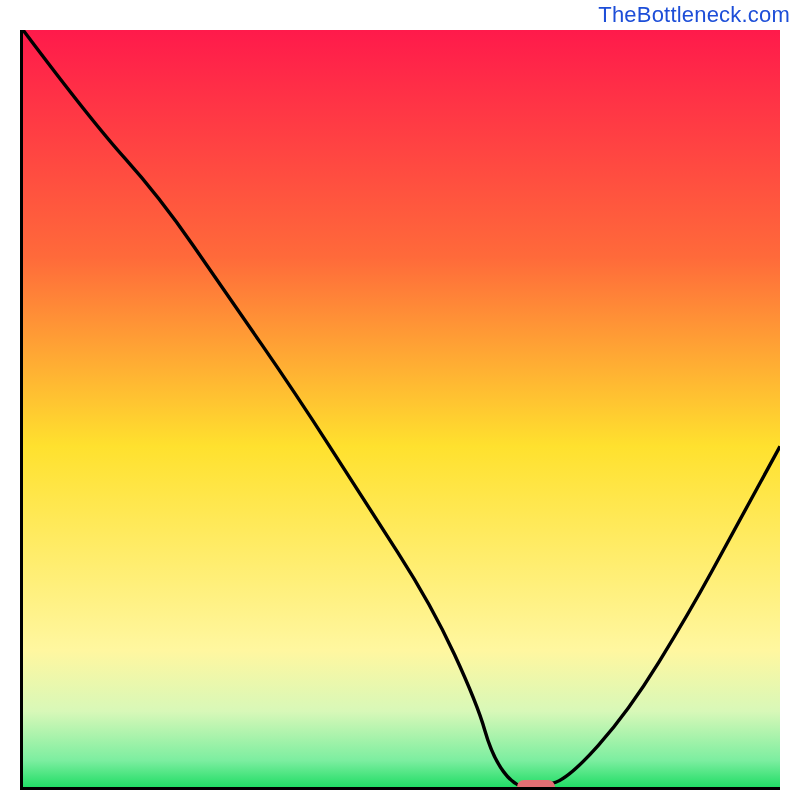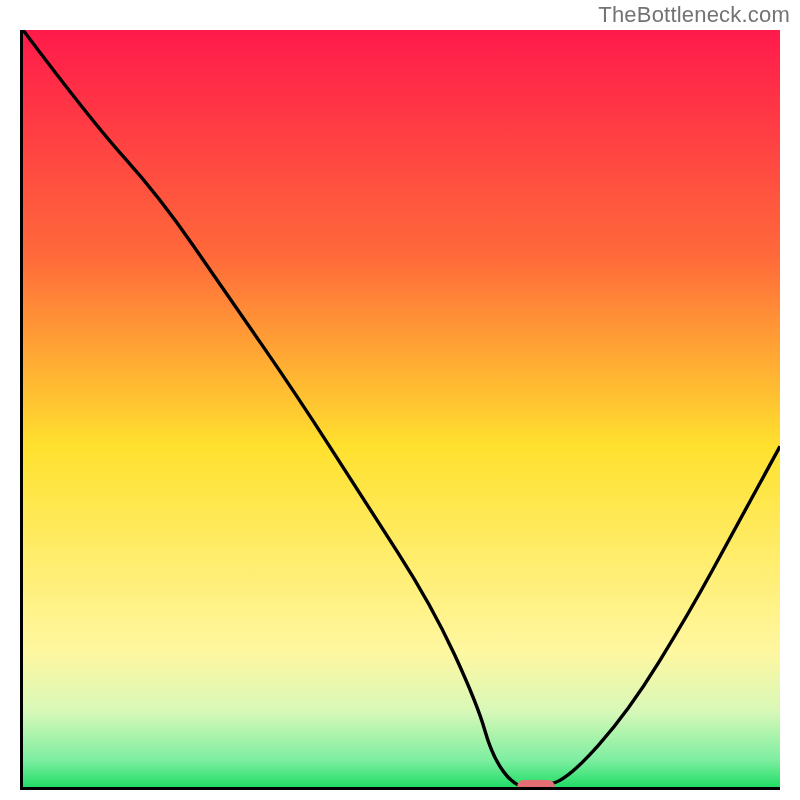--- a/index.html
+++ b/index.html
@@ -14,21 +14,21 @@
     position: relative;
     width: 800px;
     height: 800px;
   }
   .watermark {
     position: absolute;
     top: 2px;
     right: 10px;
     font-size: 22px;
     font-weight: 500;
-    color: #737373;
+    color: #1d4ed8;
     letter-spacing: 0.2px;
   }
   .plot {
     position: absolute;
     left: 20px;
     top: 30px;
     width: 760px;
     height: 760px;
     border-left: 3px solid #000;
     border-bottom: 3px solid #000;

